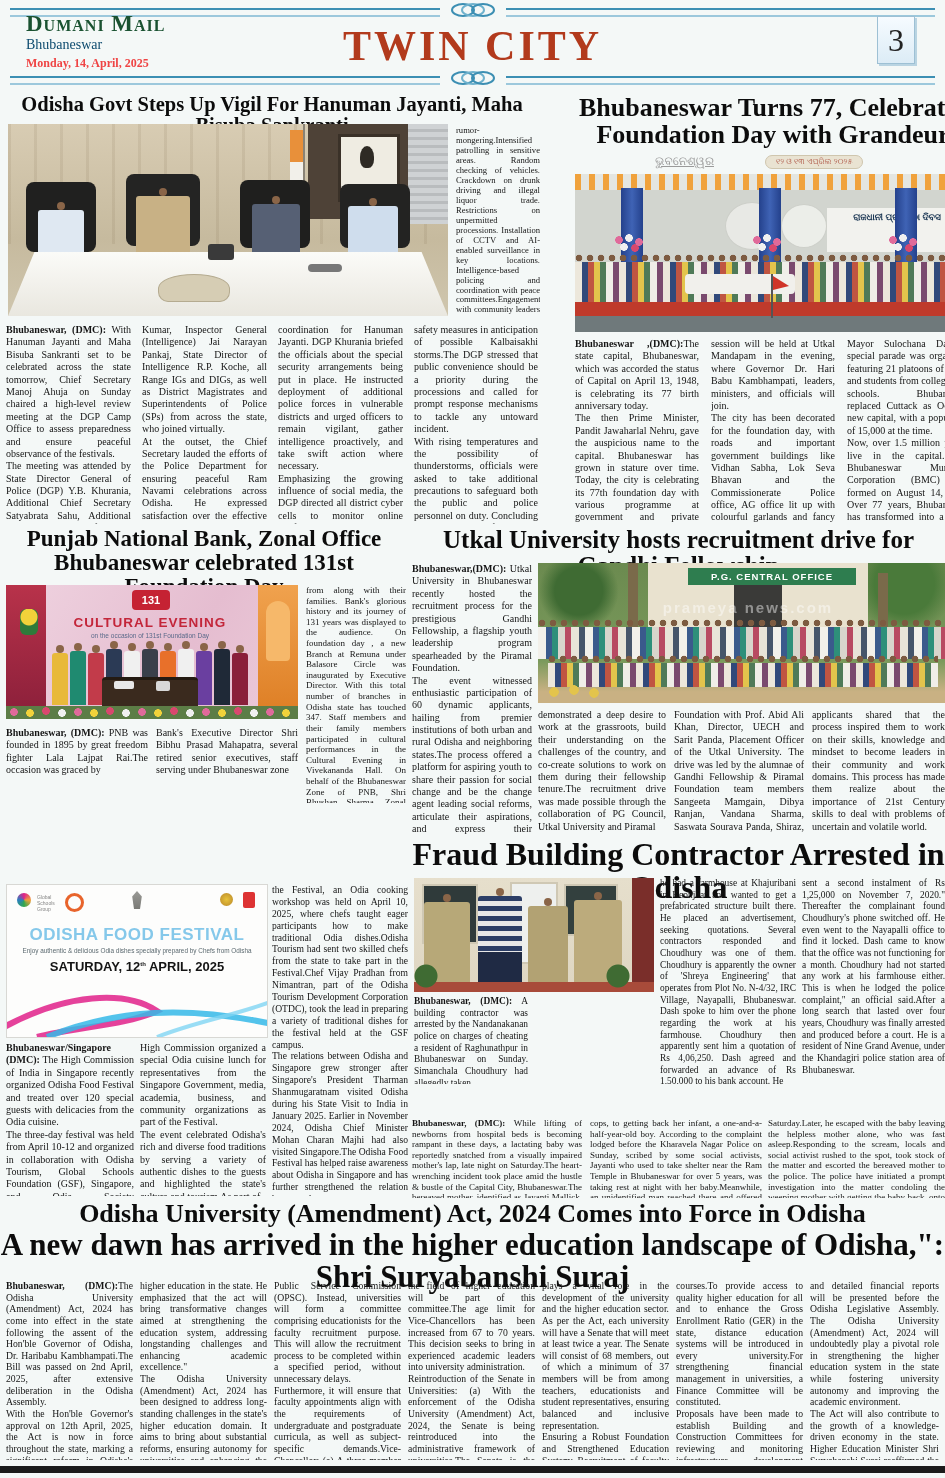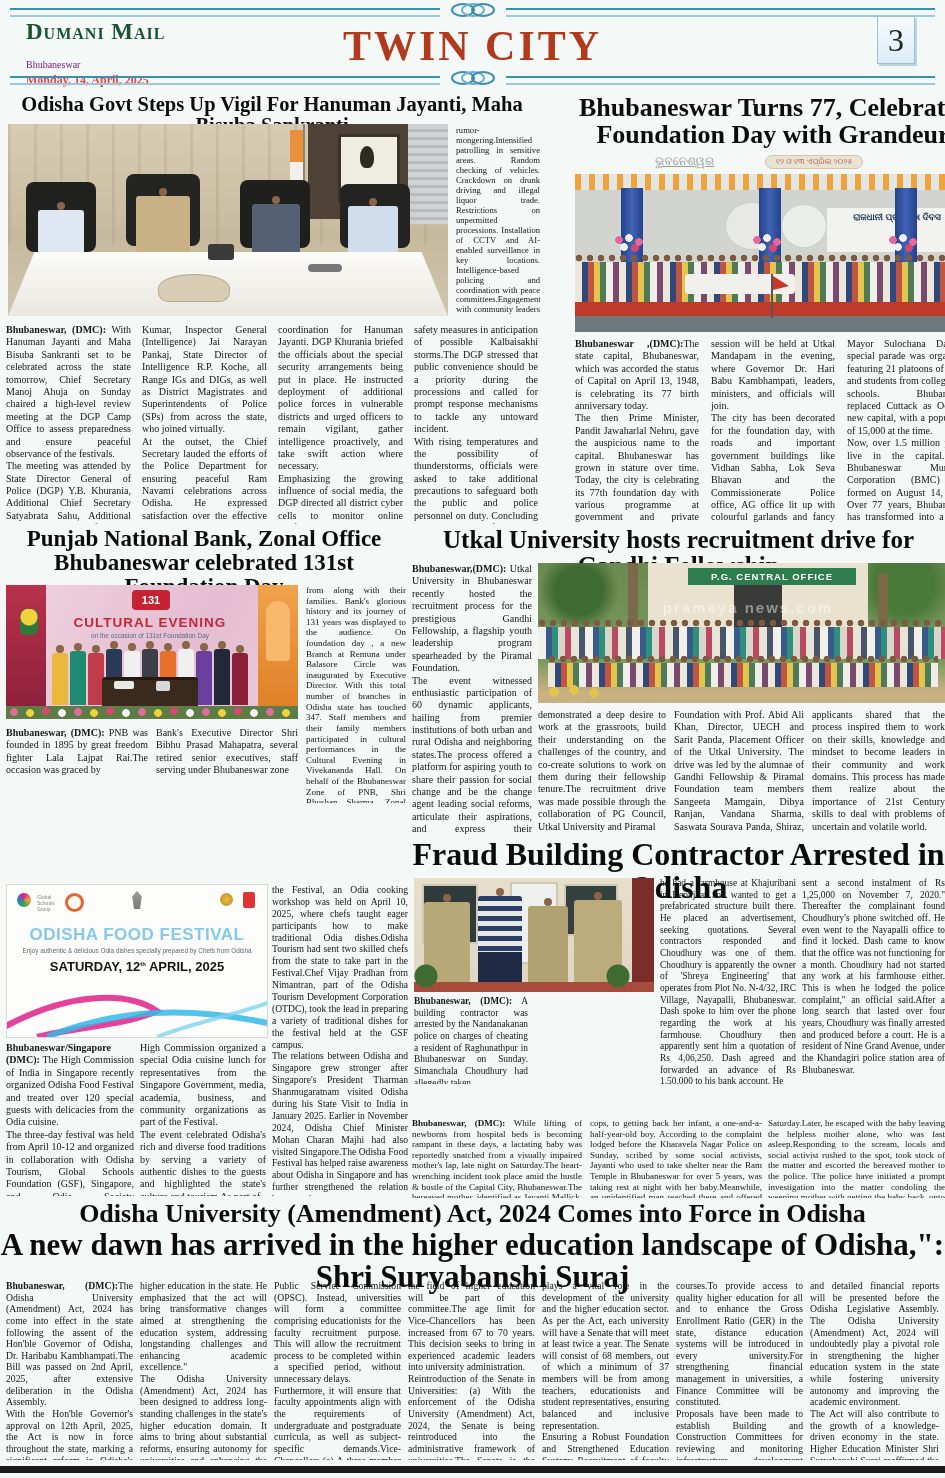--- a/index.html
+++ b/index.html
@@ -30,23 +30,23 @@
   <header>
     <div class="rule" style="top:8px;">
       <div class="orn">
         <svg width="54" height="16" viewBox="0 0 54 16">
             <ellipse cx="17" cy="8" rx="11" ry="6" fill="none" stroke="#3c8fb3" stroke-width="2"></ellipse>
             <ellipse cx="27" cy="8" rx="11" ry="6" fill="none" stroke="#6fb2cd" stroke-width="2"></ellipse>
             <ellipse cx="37" cy="8" rx="11" ry="6" fill="none" stroke="#3c8fb3" stroke-width="2"></ellipse>
           </svg>
       </div>
     </div>
-    <div class="ab" style="left:26px;top:20px;">
+    <div class="ab" style="left:26px;top:12px;">
       <div style="font-variant:small-caps;font-weight:bold;font-size:23px;letter-spacing:1px;color:#1a5231;line-height:1;">Dumani Mail</div>
-      <div style="font-size:10px;color:#701a75;margin-top:16px;">Bhubaneswar</div>
+      <div style="font-size:14px;color:#0c4a6e;margin-top:2px;">Bhubaneswar</div>
       <div style="font-size:12px;font-weight:bold;color:#ef4444;margin-top:3px;">Monday, 14, April, 2025</div>
     </div>
     <div class="ab" style="left:0;right:0;top:22px;text-align:center;font-weight:bold;font-size:42px;letter-spacing:3px;color:#b23a1c;">TWIN CITY</div>
     <div class="ab" style="right:30px;top:16px;width:36px;height:46px;background:linear-gradient(#f6fbff,#dcecf6);border:1px solid #9dc0d4;box-shadow:2px 2px 0 #b9d4e2;text-align:center;">
       <span style="font-size:32px;line-height:46px;color:#222;">3</span>
     </div>
     <div class="rule" style="top:76px;">
       <div class="orn">
         <svg width="54" height="16" viewBox="0 0 54 16">
             <ellipse cx="17" cy="8" rx="11" ry="6" fill="none" stroke="#3c8fb3" stroke-width="2"></ellipse>

